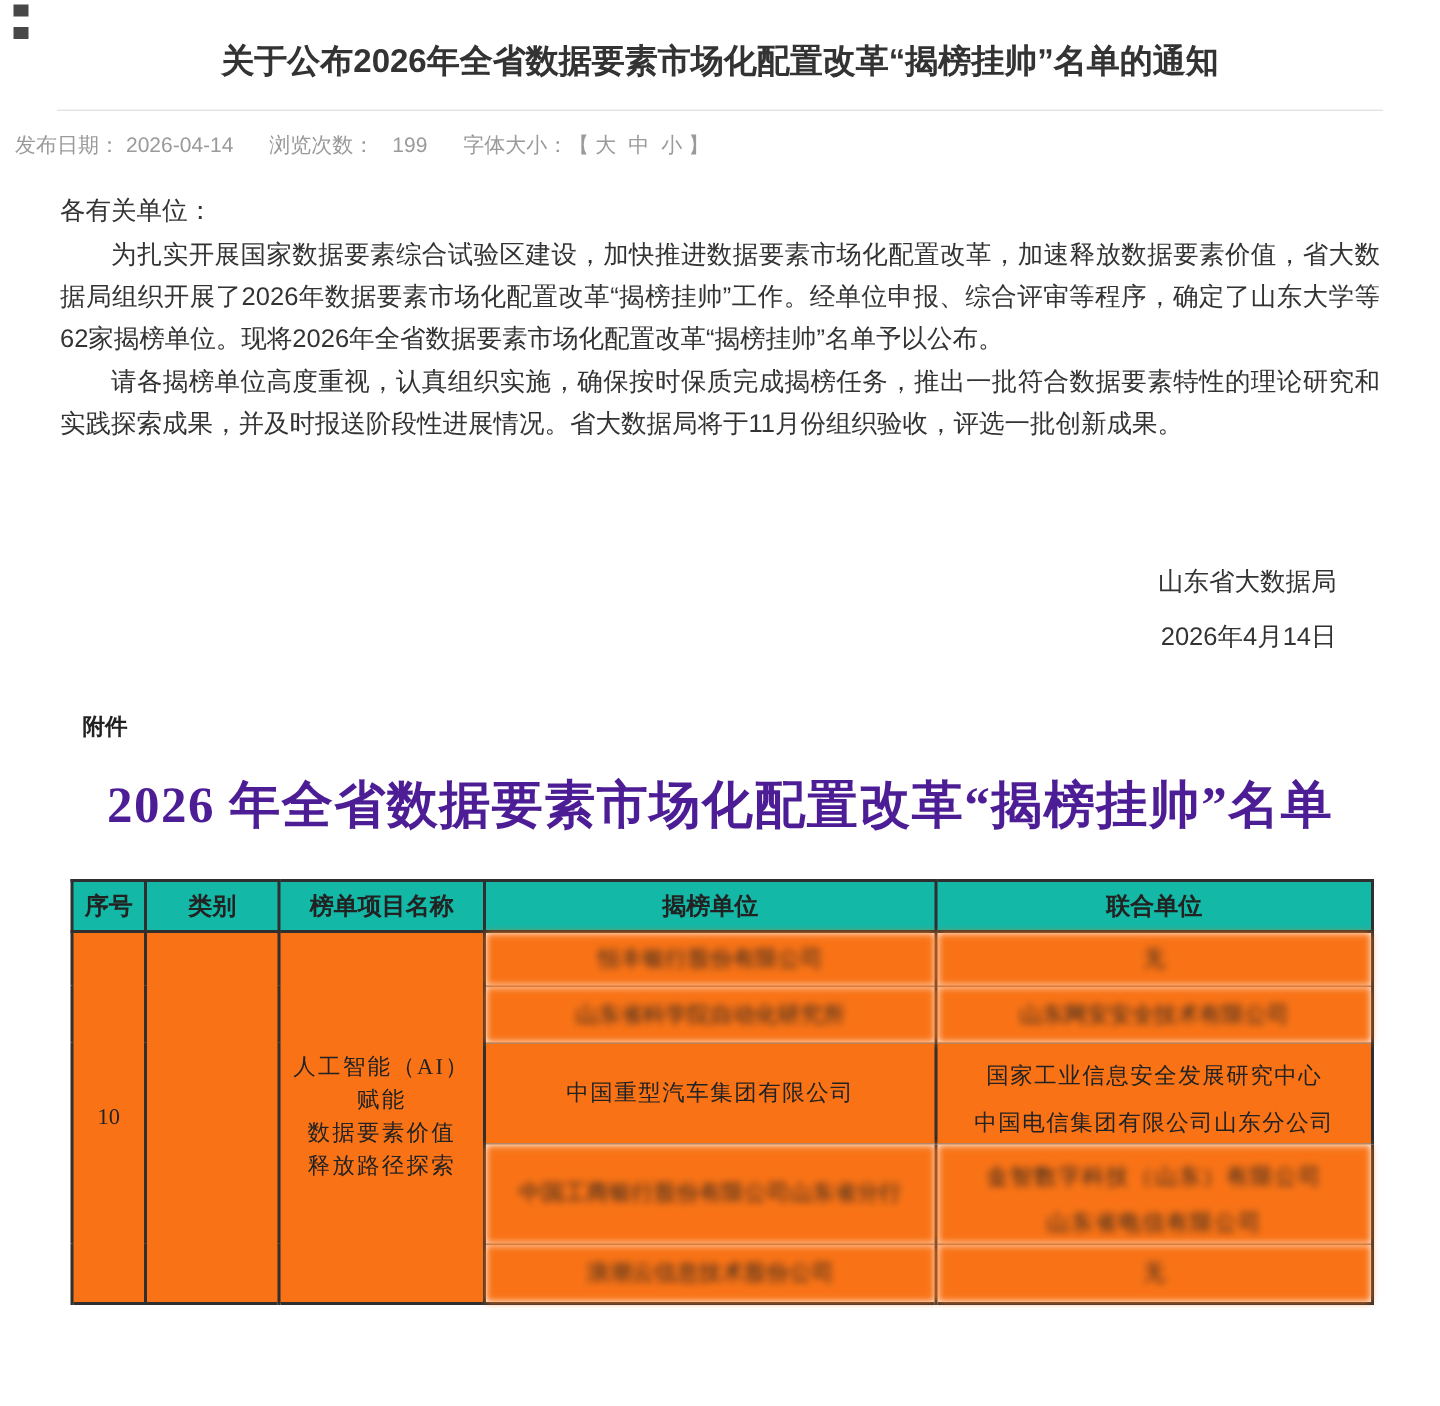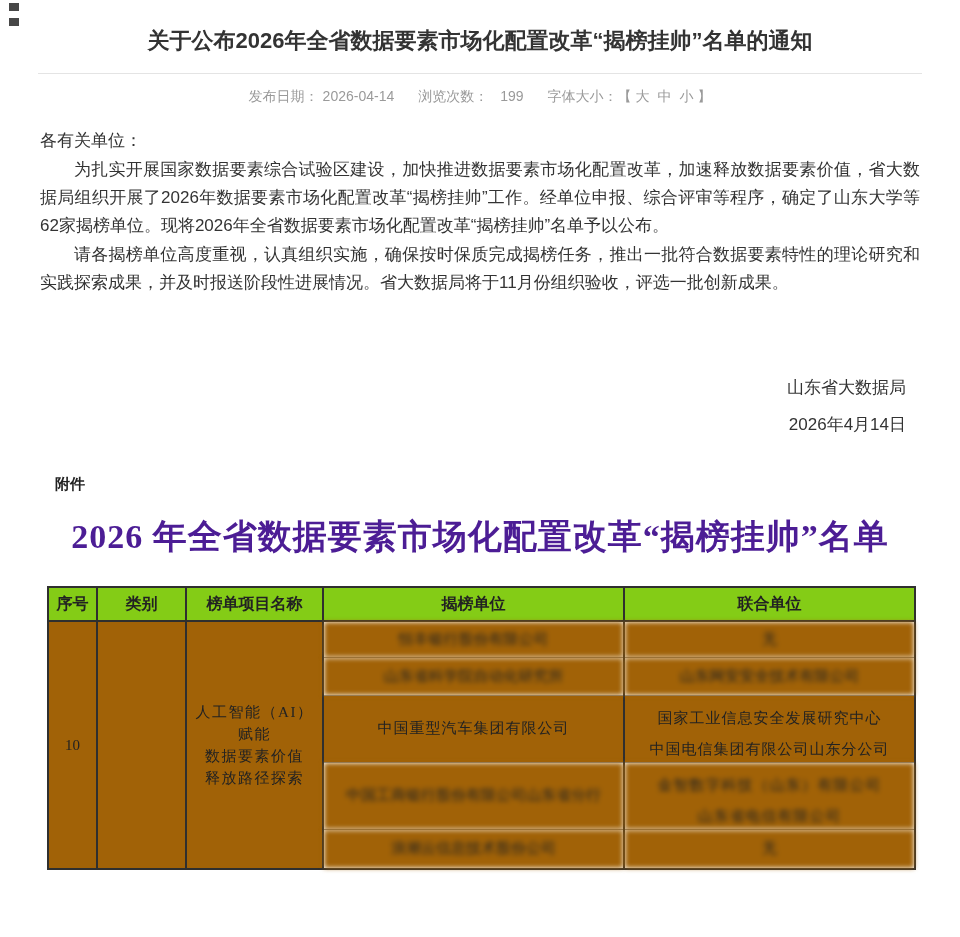--- a/index.html
+++ b/index.html
@@ -7,41 +7,41 @@
   body { font-family: "Liberation Sans", sans-serif; color: #333; }
   .page { width: 960px; height: 937px; position: relative; overflow: hidden; background: #fff; }
 
   .artifact { position: absolute; left: 9px; width: 10px; height: 8px; background: #474747; }
   .artifact.a1 { top: 3px; }
   .artifact.a2 { top: 18px; }
 
   .doc-title { margin: 26px 55px 0; text-align: center; font-size: 22px; font-weight: bold; color: #333; line-height: 30px; }
   .sep { height: 1px; background: #e4e4e4; margin: 17px 38px 0; }
 
-  .meta { margin-top: 14px; text-align: center; color: #9a9a9a; font-size: 14px; }
+  .meta { margin-top: 14px; color: #9a9a9a; font-size: 14px; }
   .meta .grp { margin: 0 10px; white-space: nowrap; }
   .meta .val { margin-left: 4px; }
   .meta .views-val { margin-left: 12px; }
   .size-btn { margin: 0 4px; cursor: pointer; }
 
   .content { margin: 21px 40px 0; font-size: 17px; line-height: 28px; text-align: justify; color: #333; }
   .para { text-indent: 2em; margin: 1px 0; }
 
   .attach-line { margin: 33px 40px 0; padding-left: 17px; font-size: 17px; color: #7430a3; }
   .attach-line a { color: #7430a3; text-decoration: none; cursor: pointer; }
 
-  .signature { margin-top: 72px; padding-right: 54px; text-align: right; font-size: 17px; line-height: 37px; color: #333; }
+  .signature { margin-top: 72px; padding-right: 69px; text-align: right; font-size: 17px; line-height: 37px; color: #333; }
 
   .annex-label { margin: 32px 0 0 55px; font-size: 15px; font-weight: bold; color: #222; }
 
   .annex-title { margin-top: 20px; text-align: center; font-family: "Liberation Serif", serif; font-size: 34px; font-weight: bold; color: #4c1d95; letter-spacing: 1px; }
 
   table.annex-table { margin: 26px 0 0 47px; width: 867px; border-collapse: collapse; table-layout: fixed; font-family: "Liberation Serif", serif; border: 2px solid #2f2f2f; }
-  .annex-table th { border: 2px solid #2f2f2f; font-family: "Liberation Sans", sans-serif; font-size: 16px; font-weight: bold; color: #222; height: 34px; text-align: center; vertical-align: middle; background: #84cc16; }
-  .annex-table td { border-top: 1px solid #8f8f8f; border-bottom: 1px solid #8f8f8f; border-left: 2px solid #2f2f2f; border-right: 2px solid #2f2f2f; text-align: center; vertical-align: middle; font-size: 15px; color: #222; padding: 2px 6px; background: #a16207; }
+  .annex-table th { border: 2px solid #2f2f2f; font-family: "Liberation Sans", sans-serif; font-size: 16px; font-weight: bold; color: #222; height: 34px; text-align: center; vertical-align: middle; background: #14b8a6; }
+  .annex-table td { border-top: 1px solid #8f8f8f; border-bottom: 1px solid #8f8f8f; border-left: 2px solid #2f2f2f; border-right: 2px solid #2f2f2f; text-align: center; vertical-align: middle; font-size: 15px; color: #222; padding: 2px 6px; background: #f97316; }
   .annex-table tr.r1 td { height: 36px; }
   .annex-table tr.r2 td { height: 38px; }
   .annex-table tr.r3 td { height: 50px; }
   .annex-table tr.r4 td { height: 44px; }
   .annex-table tr.r5 td { height: 40px; }
   .project-cell div { letter-spacing: 1.5px; line-height: 22px; }
   .two-line span { display: block; line-height: 21px; letter-spacing: 1px; margin-top: 10px; }
   .blur { filter: blur(2.5px); color: #6e6e6e; }
   .seq-cell { font-size: 15px; }
 </style>

